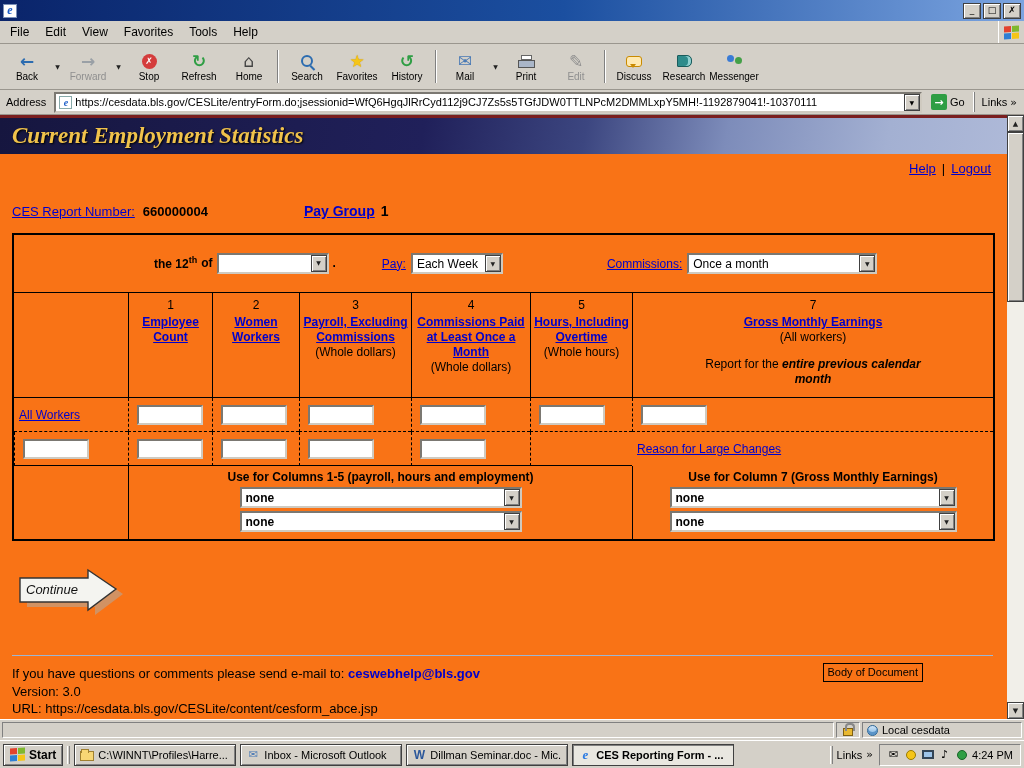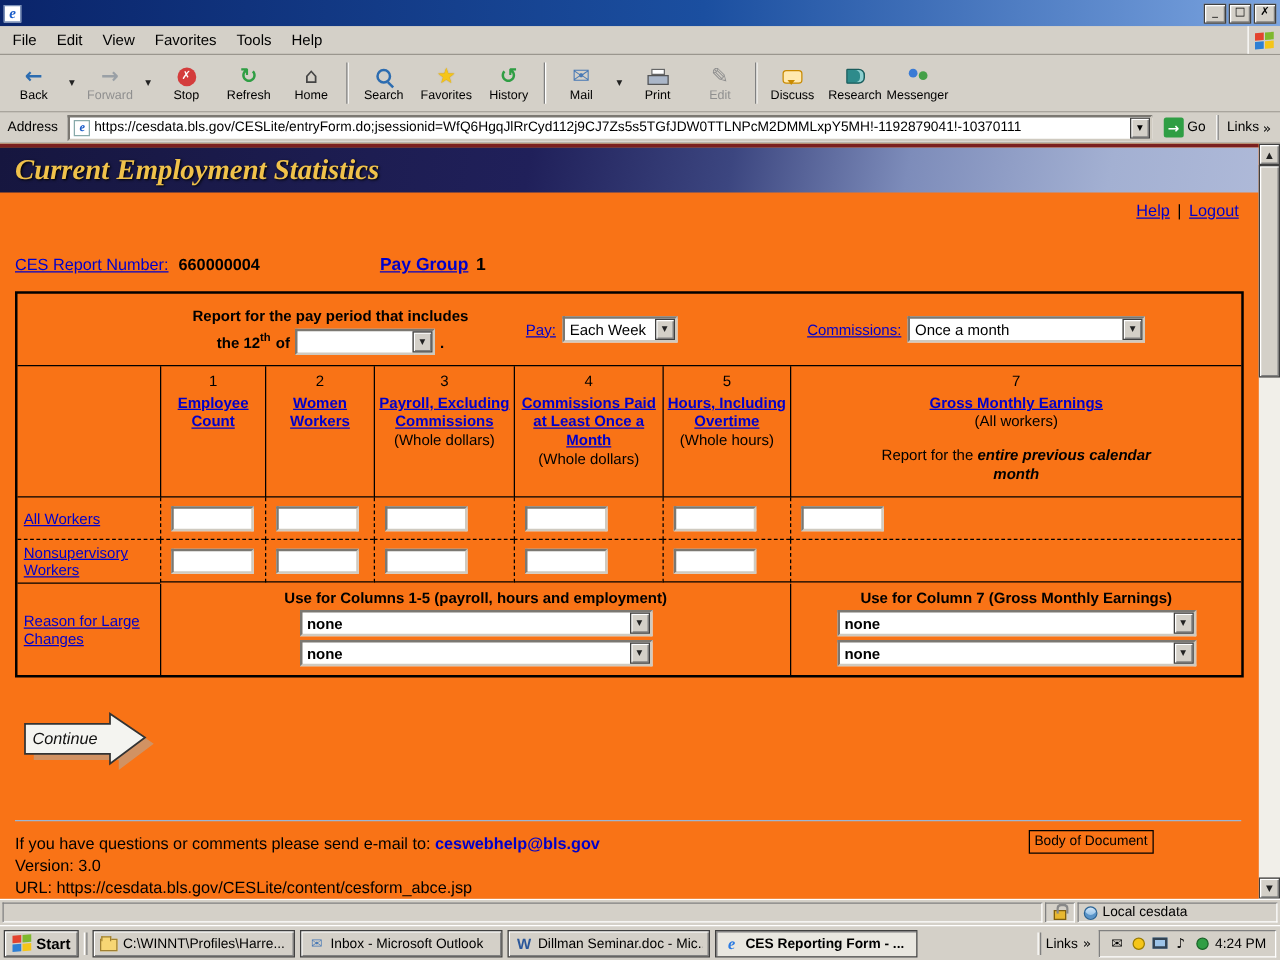--- a/index.html
+++ b/index.html
@@ -305,21 +305,20 @@
         <span class="link">CES Report Number:</span>
         <span class="report-num">660000004</span>
         <span class="link paygroup-label">Pay Group</span>
         <span class="paygroup-val">1</span>
       </div>
 
       <div class="ces-table">
 
         <div class="period-row">
           <div class="pp-block">
-            <div>Report for the pay period that includes</div>
             <div class="pp-line2">
               <span><span>the 12</span><sup>th</sup></span>
               <span>of</span>
               <span class="sel sel-month">
                 <span class="sel-val"></span>
                 <span class="sel-btn glyph">▼</span>
               </span>
               <span>.</span>
             </div>
           </div>
@@ -390,23 +389,20 @@
           <div class="dc ld bd">
               <input type="text" class="tin" style="">
             </div>
           <div class="dc ld bd">
               <input type="text" class="tin" style="">
             </div>
           <div class="dc ld bd">
               <input type="text" class="tin" style="">
             </div>
 
-          <div class="rh bsld">
-              <span class="link">Nonsupervisory Workers</span>
-            </div>
           <div class="dc ld bsld">
               <input type="text" class="tin" style="">
             </div>
           <div class="dc ld bsld">
               <input type="text" class="tin" style="">
             </div>
           <div class="dc ld bsld">
               <input type="text" class="tin" style="">
             </div>
           <div class="dc ld bsld">

